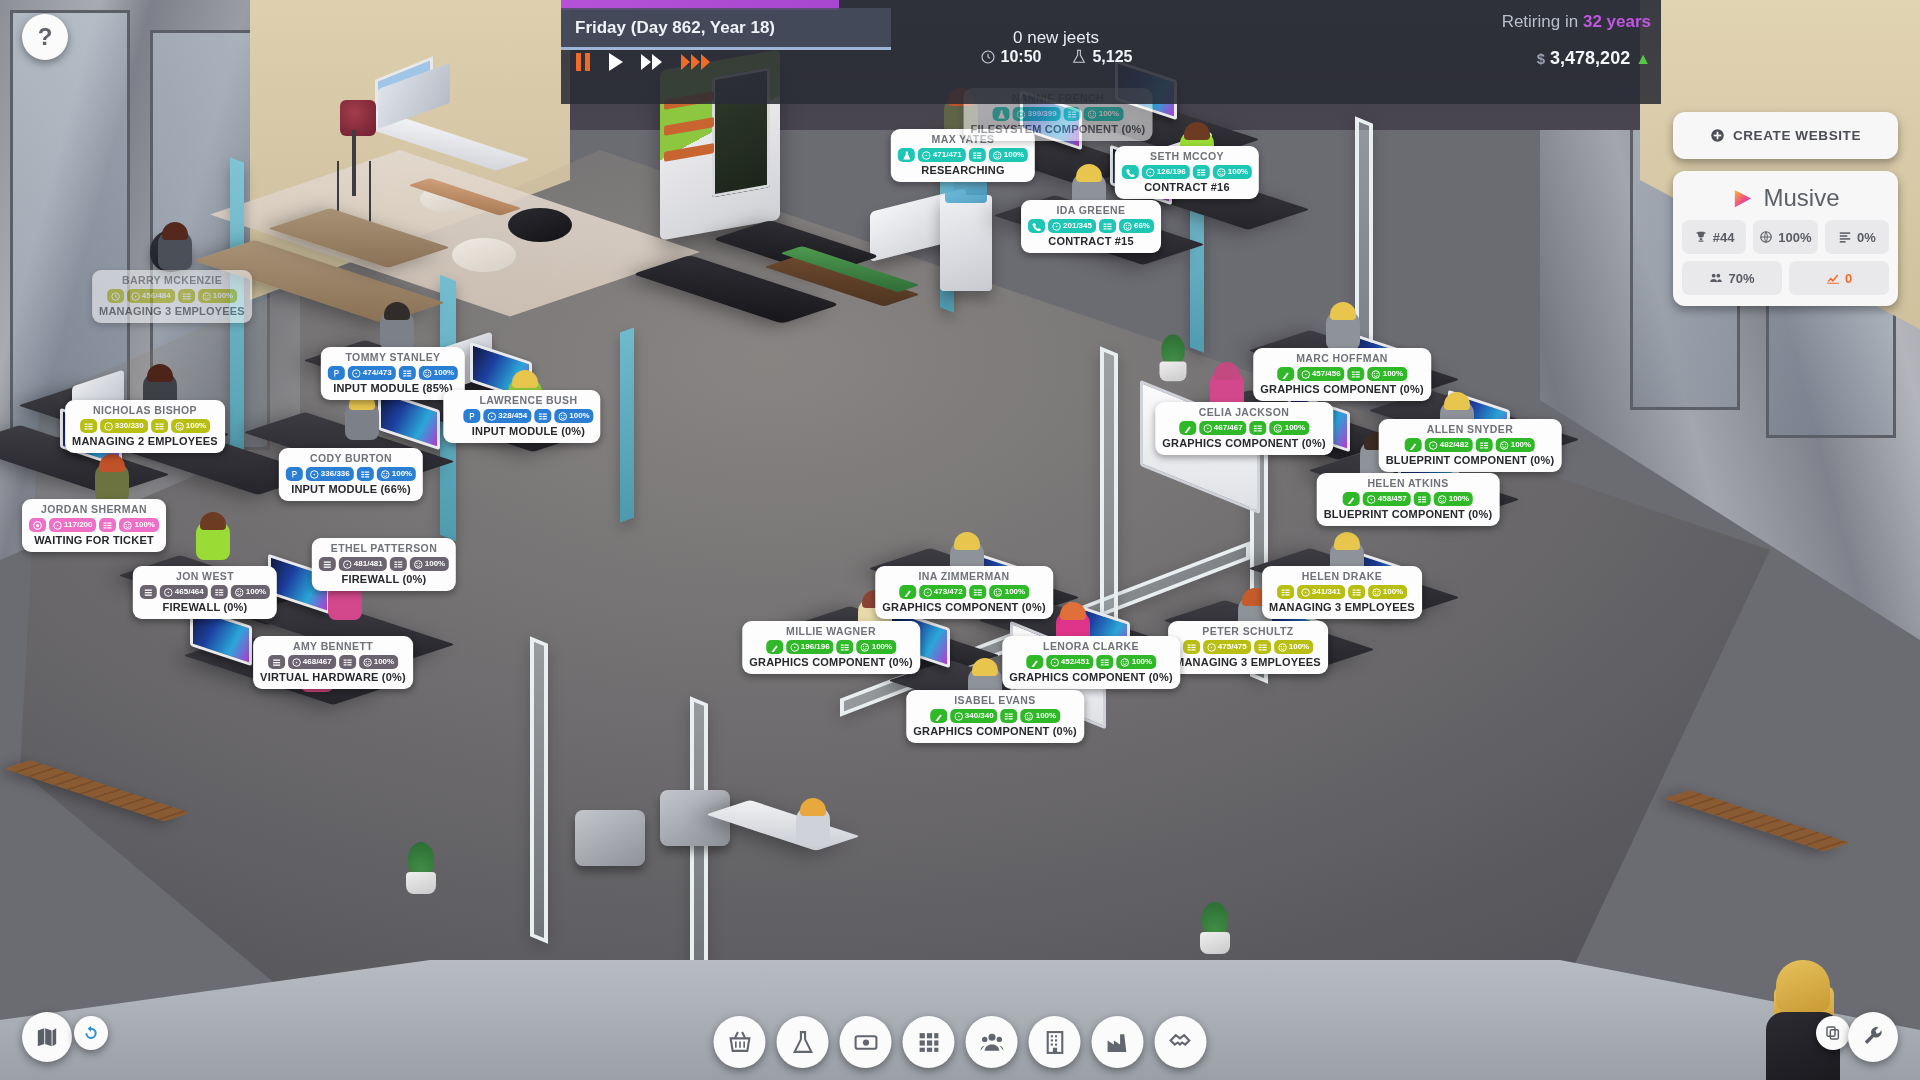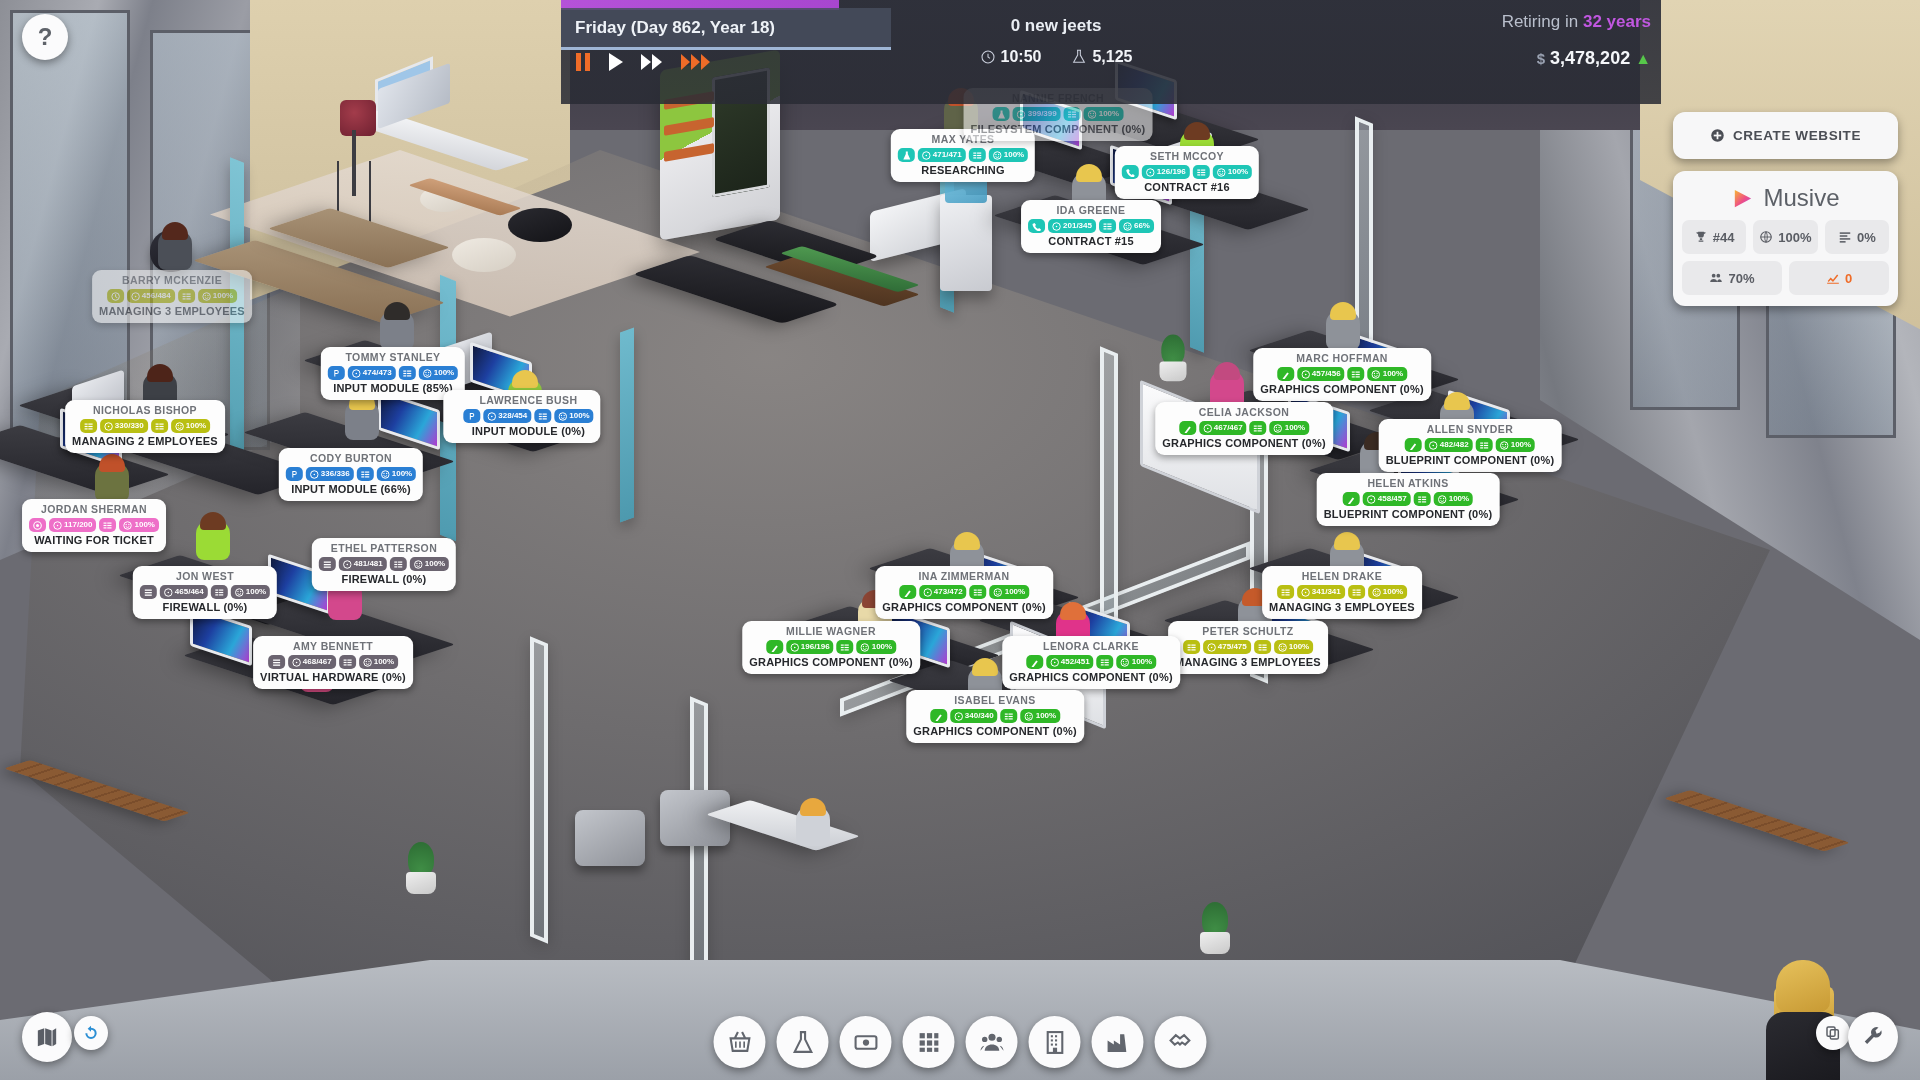--- a/index.html
+++ b/index.html
@@ -261,22 +261,22 @@
   .date-panel span { color:#eef2f7; font-size:17px; font-weight:600; }
   .purple-bar {
     position:absolute; left:0; top:0; width:278px; height:10px;
     background:linear-gradient(90deg,#b552d9,#a846cf);
   }
   .speed-row { position:absolute; left:14px; top:52px; display:flex; align-items:center; gap:16px; }
   .sp { cursor:pointer; display:block; }
   .sp svg { display:block; }
 
   .jeets {
-    position:absolute; left:330px; top:16px; width:330px;
-    text-align:center; color:#e9edf3; font-size:17px; font-weight:700;
+    position:absolute; left:330px; top:28px; width:330px;
+    text-align:center; color:#e9edf3; font-size:17px; font-weight:400;
   }
   .stat-row {
     position:absolute; left:330px; top:48px; width:330px;
     display:flex; justify-content:center; gap:30px; align-items:center;
   }
   .stat { display:flex; align-items:center; gap:5px; color:#f2f4f8; font-size:16px; font-weight:700; }
   .stat svg { width:16px; height:16px; fill:none; stroke:#c9cedb; stroke-width:1.6; }
 
   .retire {
     position:absolute; right:10px; top:12px; width:430px; text-align:right;

